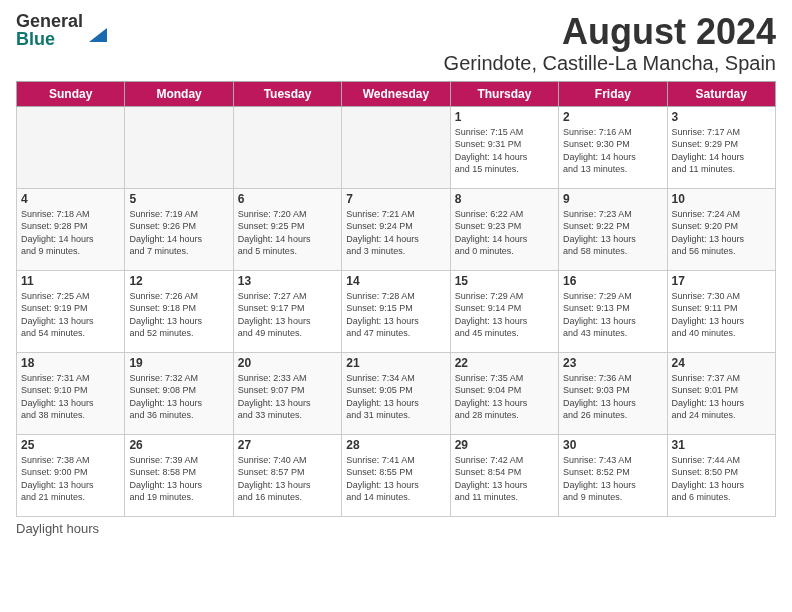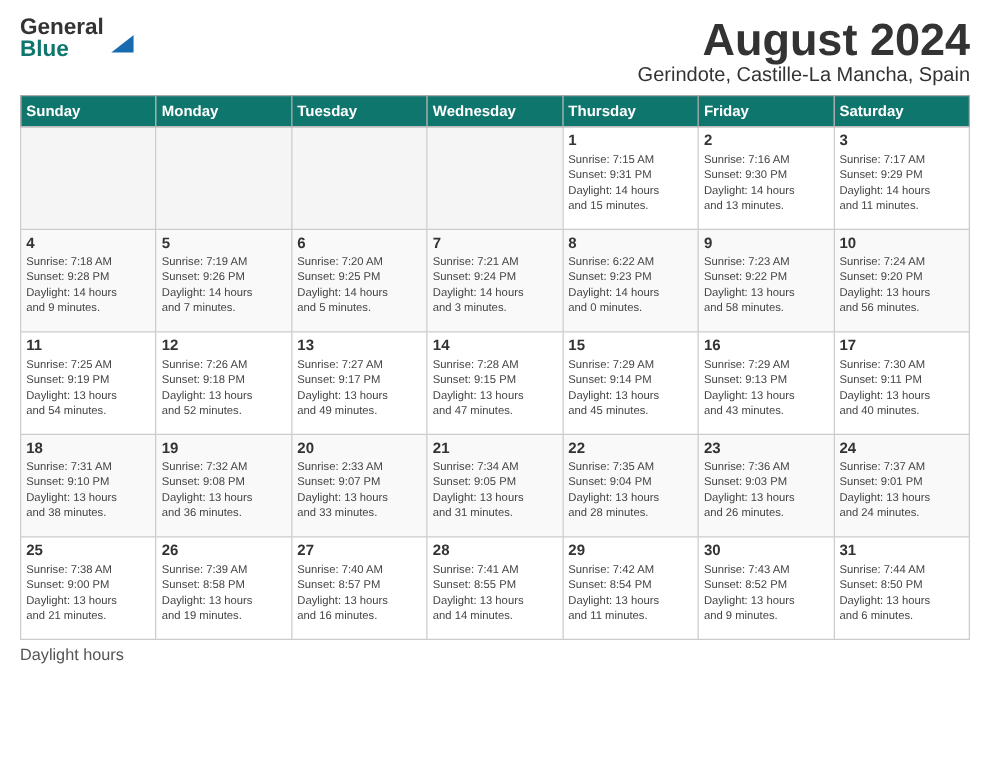--- a/index.html
+++ b/index.html
@@ -52,37 +52,37 @@
     .title-block {
       text-align: right;
     }
     .month-year {
       font-size: 36px;
       font-weight: bold;
       color: #333;
       line-height: 1.1;
     }
     .location {
-      font-size: 16px;
+      font-size: 20px;
       color: #333;
       font-weight: normal;
     }
     .calendar {
       flex: 1;
       border-collapse: collapse;
       width: 100%;
       table-layout: fixed;
     }
     .calendar th {
-      background: #0f766e;
+      background: #be185d;
       color: #fff;
       font-size: 12px;
       font-weight: bold;
       padding: 5px 4px;
-      text-align: left;
+      text-align: center;
       border: 1px solid #aaa;
       margin-left: 40px;
     }
     .calendar td {
       border: 1px solid #ccc;
       vertical-align: top;
       padding: 3px 4px;
       font-size: 9.5px;
       color: #333;
       background: #fff;

